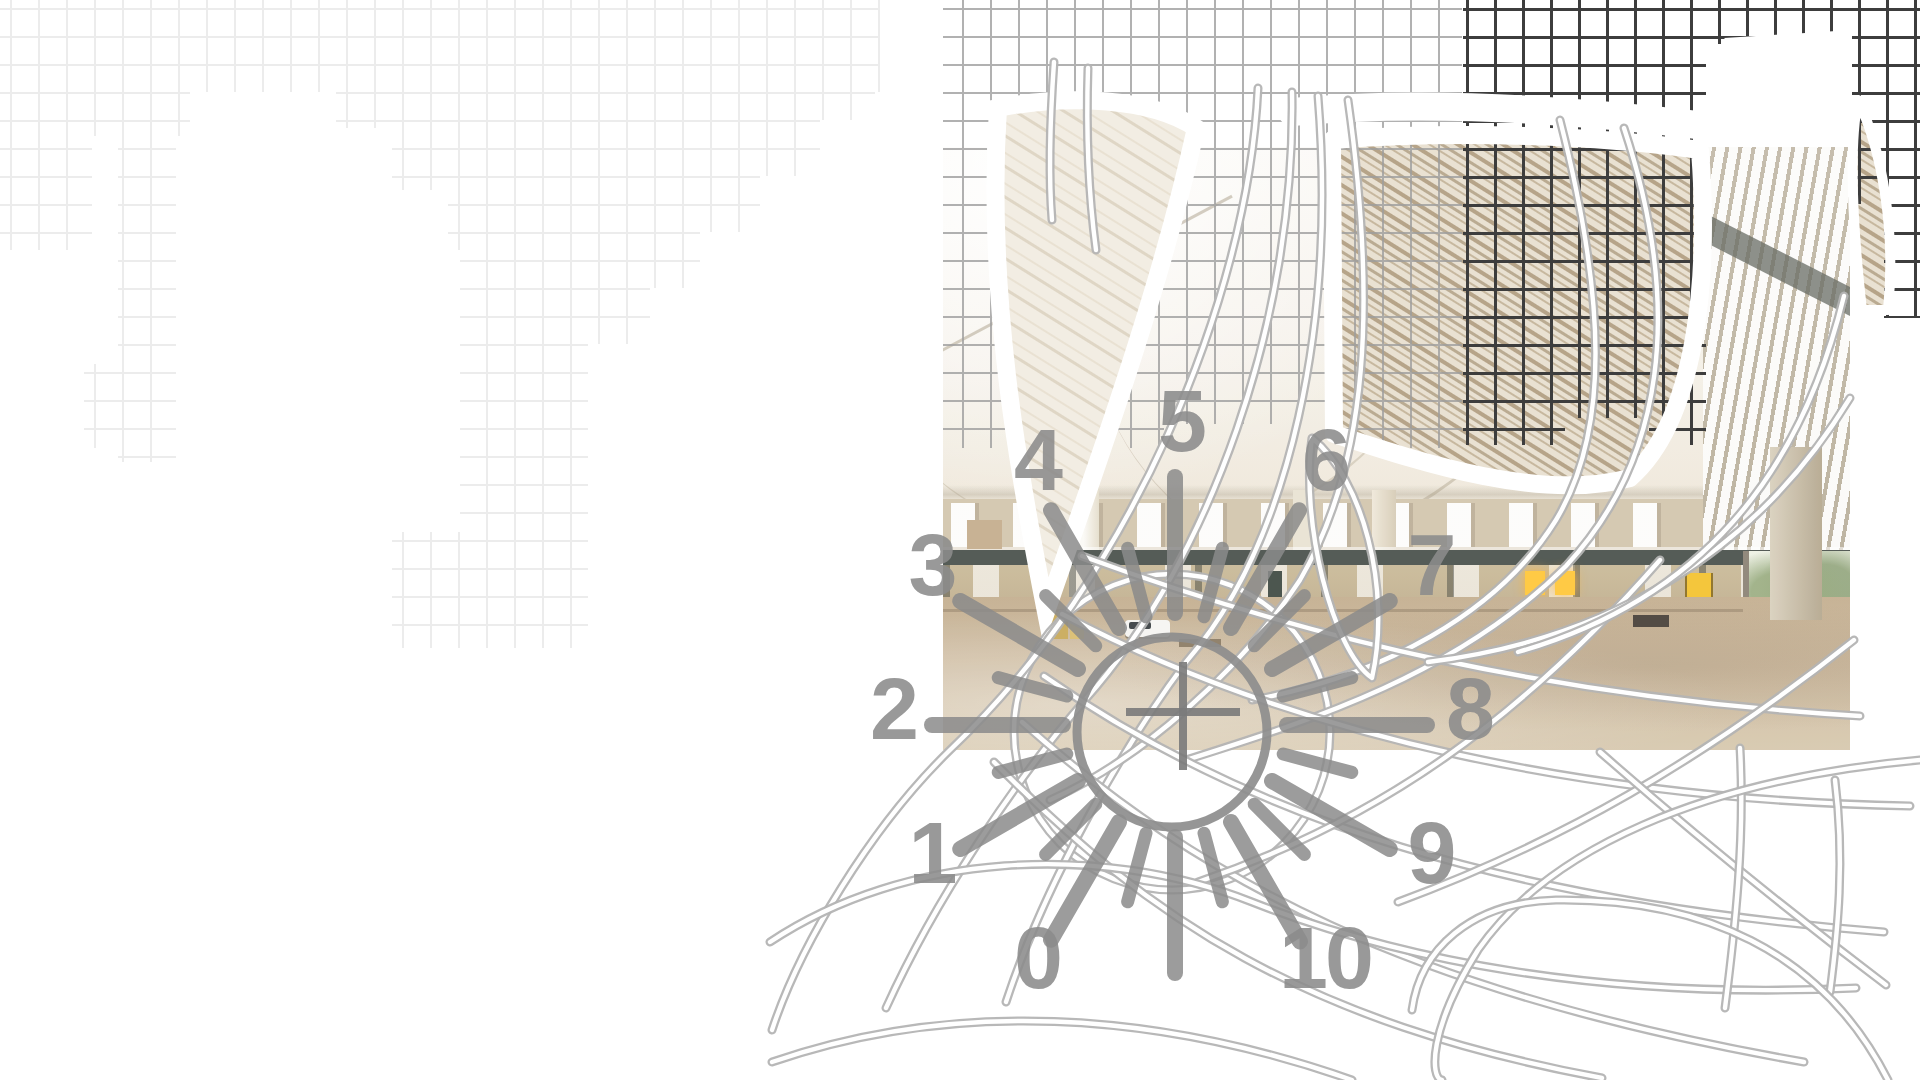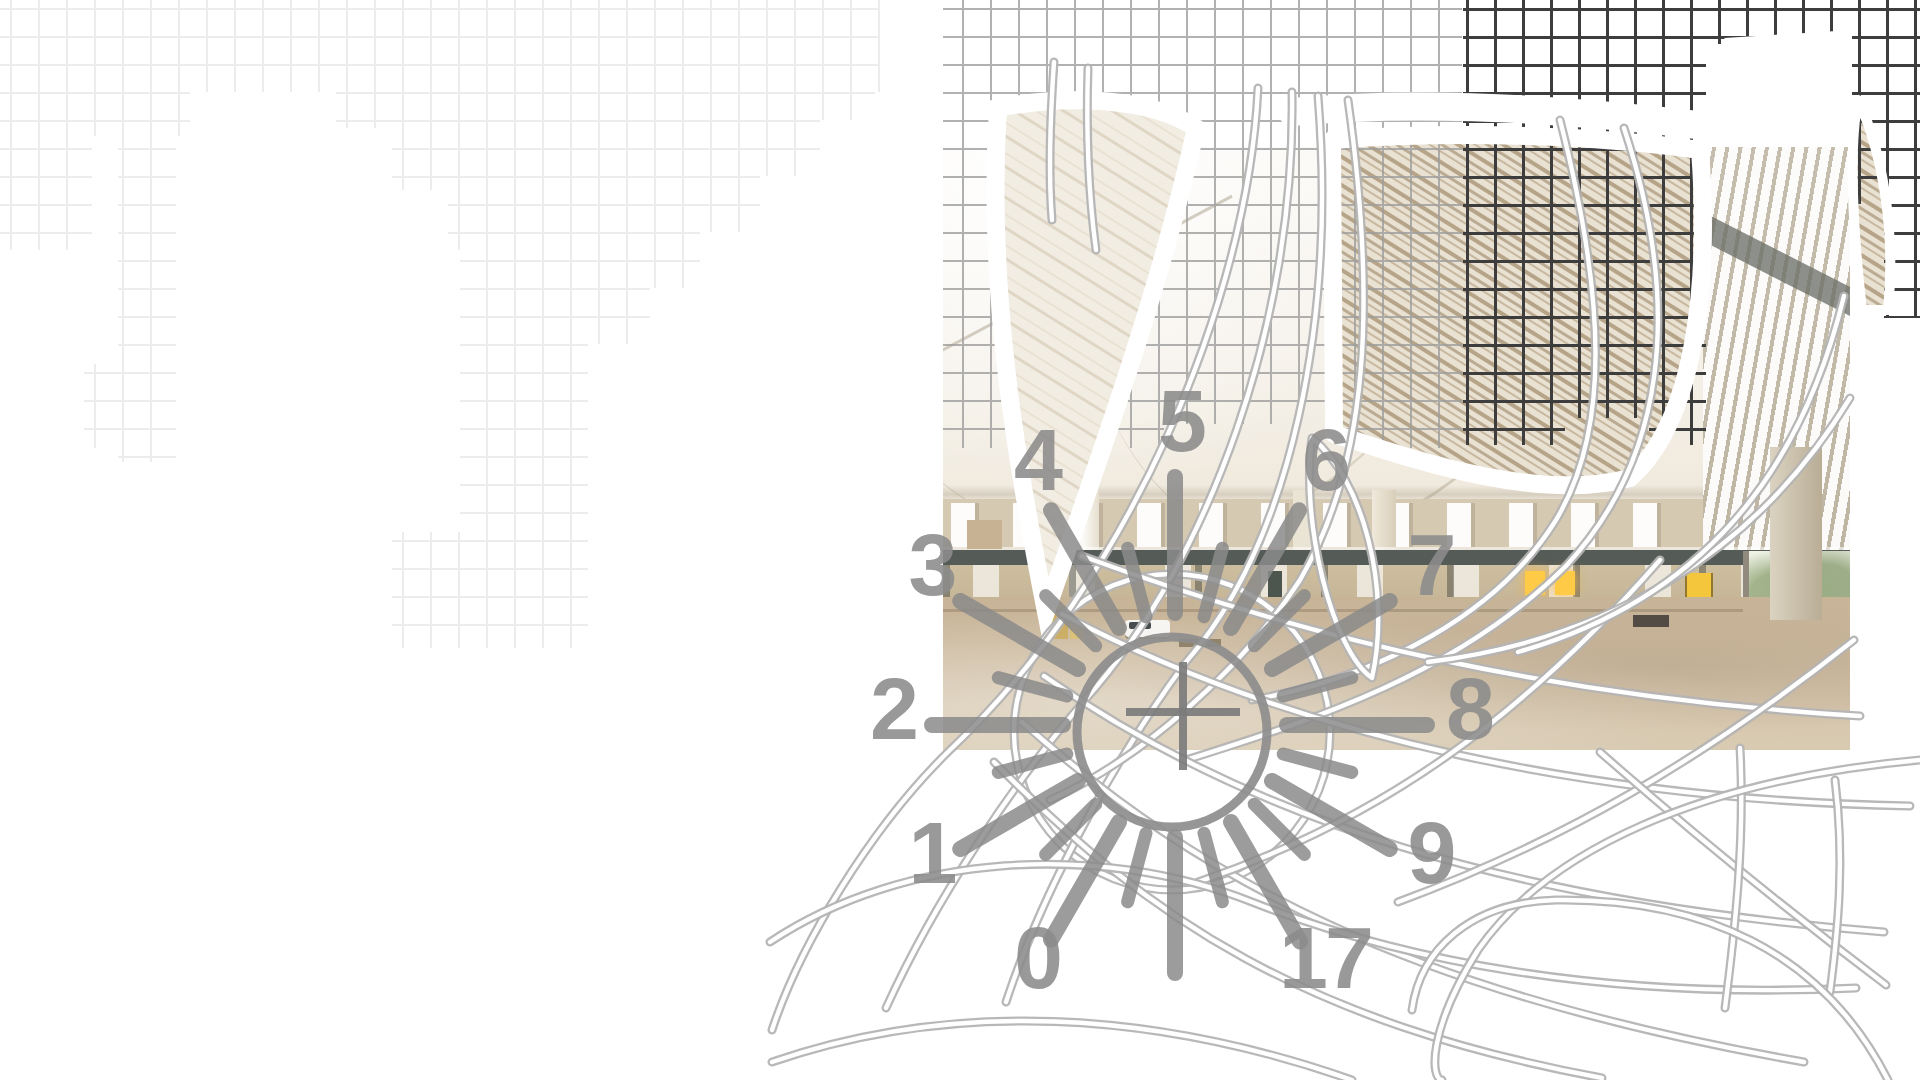--- a/index.html
+++ b/index.html
@@ -280,16 +280,16 @@
       <div class="gauge-num" style="left: 1037px; top: 960.415px;">0</div>
       <div class="gauge-num" style="left: 931.585px; top: 855px;">1</div>
       <div class="gauge-num" style="left: 893px; top: 711px;">2</div>
       <div class="gauge-num" style="left: 931.585px; top: 567px;">3</div>
       <div class="gauge-num" style="left: 1037px; top: 461.585px;">4</div>
       <div class="gauge-num" style="left: 1181px; top: 423px;">5</div>
       <div class="gauge-num" style="left: 1325px; top: 461.585px;">6</div>
       <div class="gauge-num" style="left: 1430.42px; top: 567px;">7</div>
       <div class="gauge-num" style="left: 1469px; top: 711px;">8</div>
       <div class="gauge-num" style="left: 1430.42px; top: 855px;">9</div>
-      <div class="gauge-num" style="left: 1325px; top: 960.415px;">17</div>
+      <div class="gauge-num" style="left: 1325px; top: 960.415px;">10</div>
     </div>
 
 </div>
 
 </body></html>

